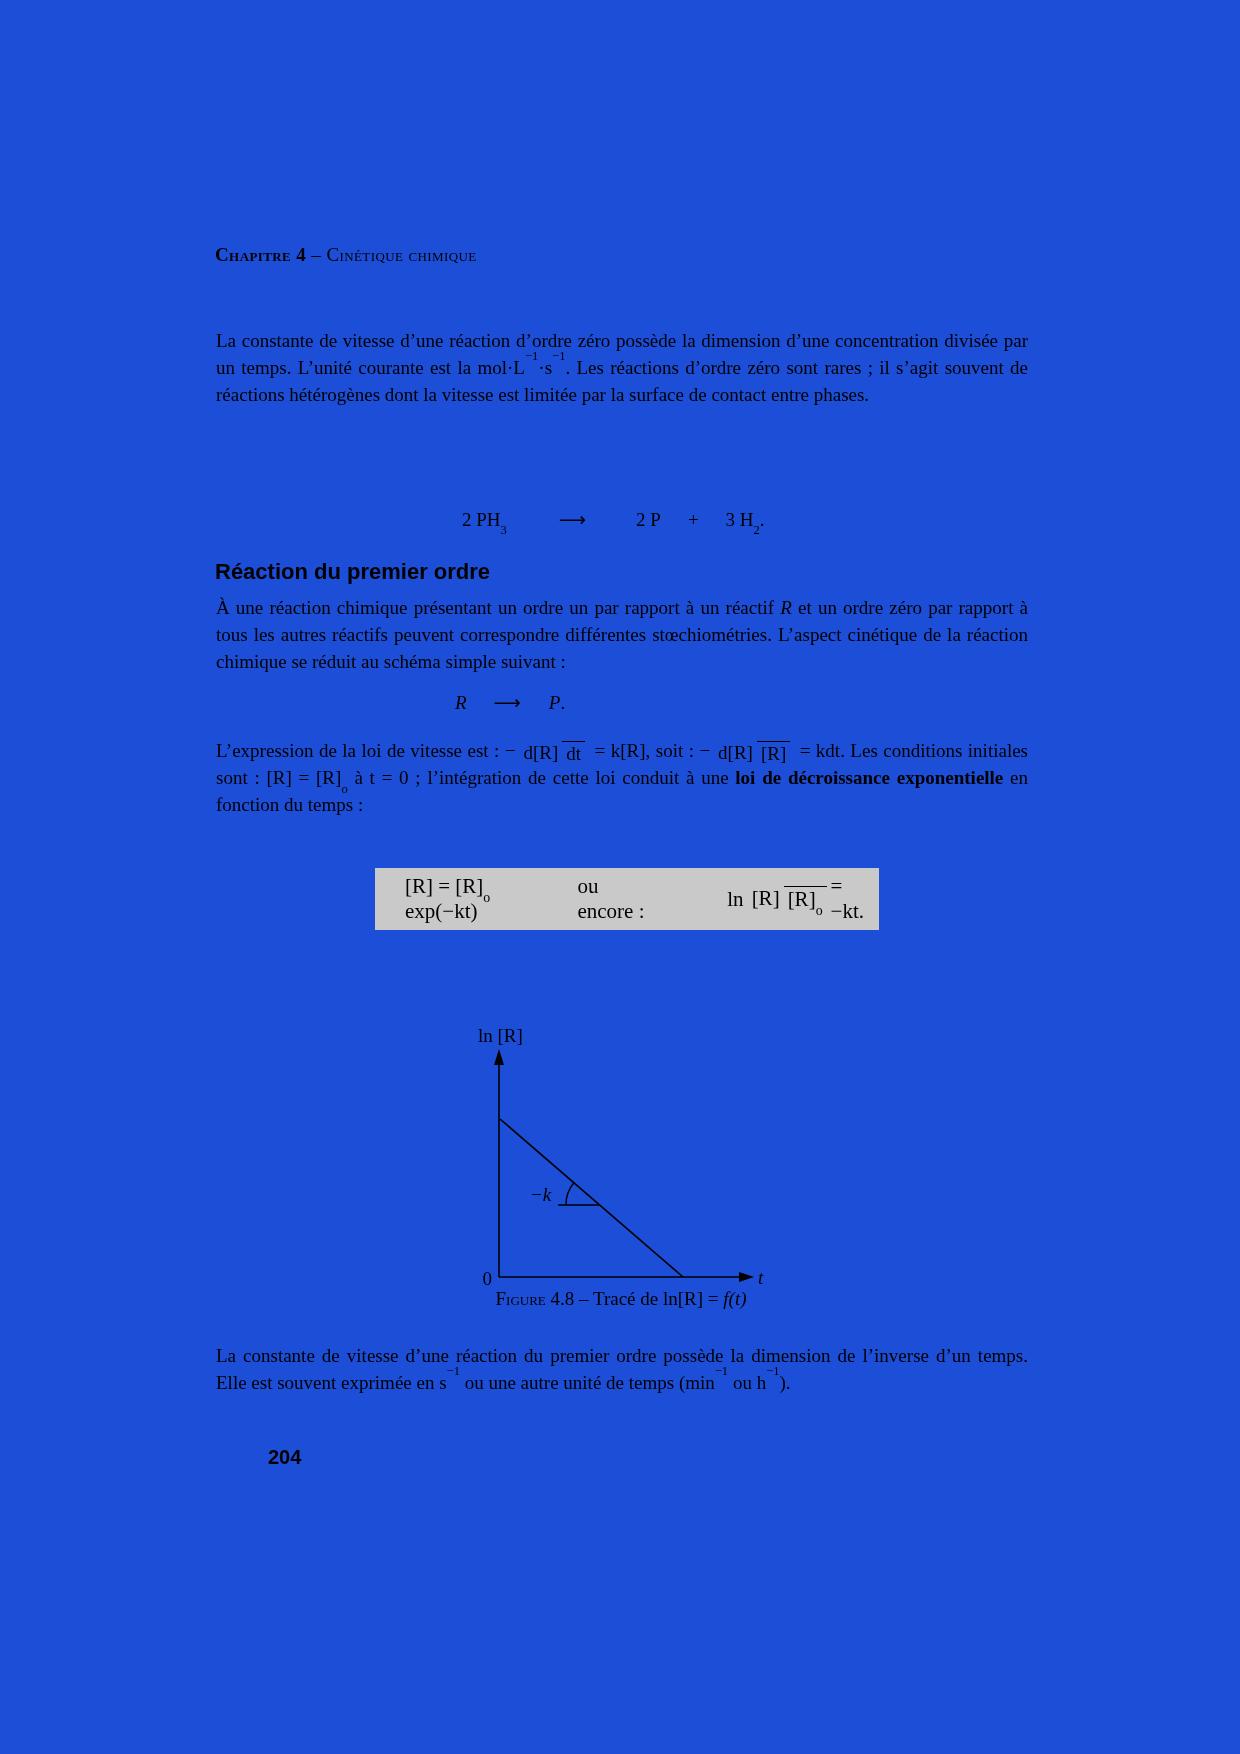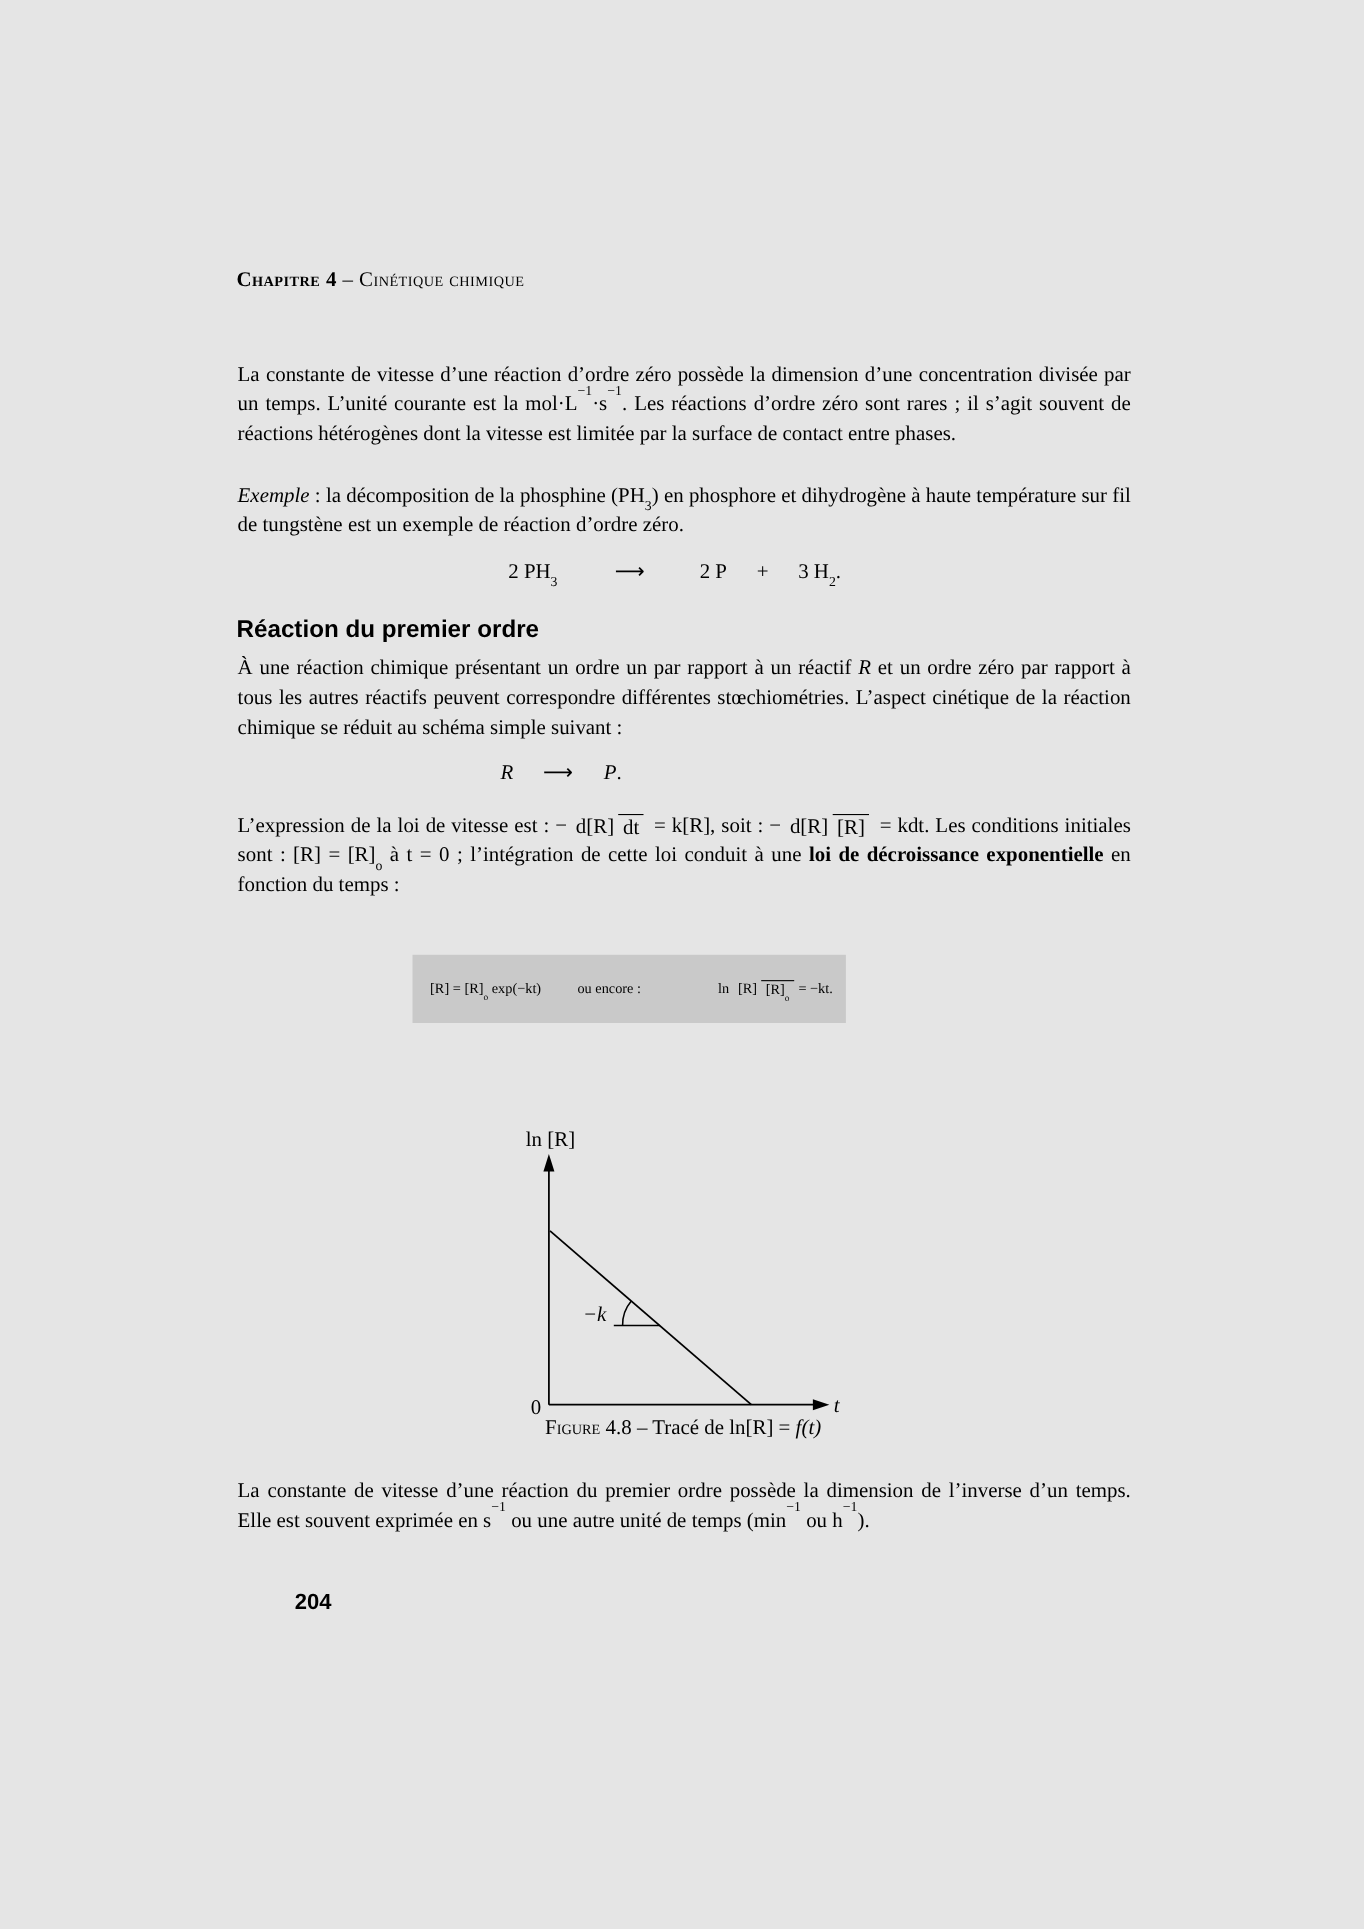--- a/index.html
+++ b/index.html
@@ -1,17 +1,17 @@
 <!DOCTYPE html>
 <html><head>
 <meta charset="utf-8">
 <style>
   html, body { margin:0; padding:0; background:#ffffff; }
   .page {
-    position:relative; width:1240px; height:1754px; background:#e5e5e5;
+    position:relative; width:1240px; height:1754px; background:#1d4ed8;
     font-family:"Liberation Serif", serif; color:#000;
     overflow:hidden;
   }
   .abs { position:absolute; }
 
   .chapter-header {
     left:215px; top:244px; width:812px;
     font-size:19px; letter-spacing:0.4px;
   }
   .sc { font-variant:small-caps; }
@@ -36,23 +36,23 @@
   }
 
   .frac {
     display:inline-flex; flex-direction:row; align-items:center;
     vertical-align:middle; margin:0 4px; line-height:1.12; text-align:center;
   }
   .frac .den { border-top:1.6px solid #000; padding:1px 4px 0 4px; }
   .frac .num { padding:0 4px; }
 
   .highlight-box {
-    position:absolute; left:375px; top:868px; width:394px; height:62px;
+    position:absolute; left:375px; top:868px; width:504px; height:62px;
     background:#c9c9c9; display:flex; align-items:center;
-    font-size:13px; padding:1px; box-sizing:border-box;
+    font-size:21px; padding:15px; box-sizing:border-box;
   }
   .highlight-box .eq-left { margin-left:15px; }
   .highlight-box .connector { margin-left:33px; }
   .highlight-box .eq-right { margin-left:70px; display:inline-flex; align-items:center; }
 
   .figure-svg { position:absolute; left:470px; top:1022px; }
   .figure-svg text { font-family:"Liberation Serif", serif; font-size:19px; fill:#000; }
   .figure-svg .it { font-style:italic; }
 
   .figure-caption {
@@ -70,21 +70,20 @@
 <body>
 
 <div class="page">
 
   <div class="abs chapter-header">
     <span class="sc num">Chapitre 4</span><span class="nw"> – </span><span class="sc">Cinétique chimique</span>
   </div>
 
   <p class="body" style="top:327px;"><span>La constante de vitesse d’une réaction d’ordre zéro possède la dimension d’une concentration divisée par un temps. L’unité courante est la mol·L</span><sup class="m">−1</sup><span>·s</span><sup class="m">−1</sup><span>. Les réactions d’ordre zéro sont rares ; il s’agit souvent de réactions hétérogènes dont la vitesse est limitée par la surface de contact entre phases.</span></p>
 
-  <p class="body" style="top:437px;"><i>Exemple</i><span> : la décomposition de la phosphine (PH</span><sub class="m">3</sub><span>) en phosphore et dihydrogène à haute température sur fil de tungstène est un exemple de réaction d’ordre zéro.</span></p>
 
   <div class="equation" style="top:508px; padding-left:247px;">
     <span><span>2 PH</span><sub class="m">3</sub></span>
     <span class="arrow" style="margin:0 50px 0 52px;">⟶</span>
     <span>2 P</span>
     <span style="margin:0 27px;">+</span>
     <span><span>3 H</span><sub class="m">2</sub><span>.</span></span>
   </div>
 
   <h2 class="section-heading">Réaction du premier ordre</h2>

